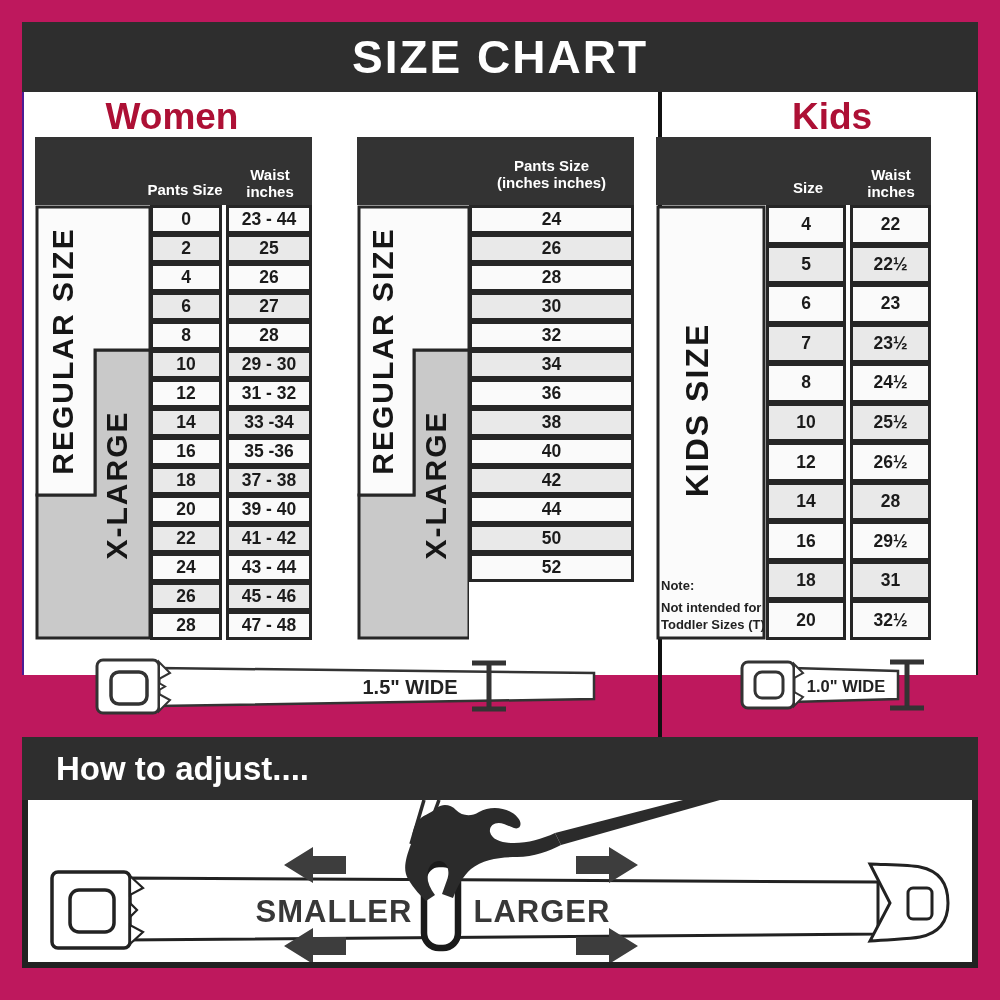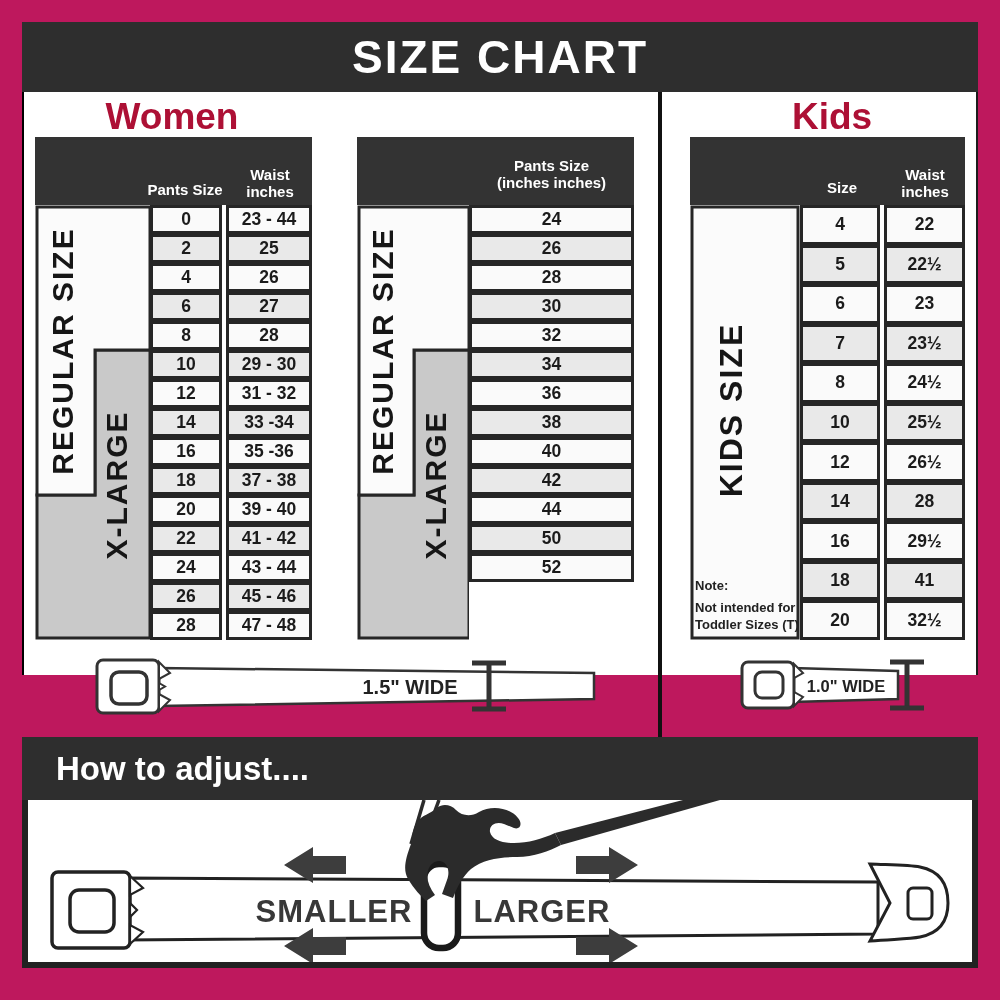--- a/index.html
+++ b/index.html
@@ -4,21 +4,21 @@
 <style>
   html,body{margin:0;padding:0;background:#fff;}
   .page{position:relative;width:1000px;height:1000px;background:#be185d;
         font-family:"Liberation Sans",sans-serif;overflow:hidden;}
   .abs{position:absolute;}
 
   .top-banner{left:22px;top:22px;width:956px;height:70px;background:#2e2e2e;
       color:#fff;display:flex;align-items:center;justify-content:center;
       font-size:46px;font-weight:700;letter-spacing:2px;}
   .main-box{left:22px;top:92px;width:956px;height:583px;background:#fff;
-      border-left:2px solid #000000;border-right:2px solid #1c1c1c;box-sizing:border-box;}
+      border-left:2px solid #4c1d95;border-right:2px solid #1c1c1c;box-sizing:border-box;}
   .divider{left:634px;top:0;width:4px;height:645px;background:#111;}
 
   .col-title{font-size:37px;font-weight:700;color:#ad1035;text-align:center;}
 
   .size-table{position:absolute;}
   .tbl-header{position:absolute;left:0;top:0;width:100%;height:68px;background:#333;}
   .hdr-label{position:absolute;color:#fff;font-size:15px;font-weight:700;
       text-align:center;line-height:1.15;}
   .tbl-body{position:absolute;left:0;top:68px;}
   .rows{position:absolute;top:0;display:grid;}
@@ -202,21 +202,21 @@
             <div class="cellrow" style="grid-template-columns: 165px;">
               <div class="cell alt">50</div>
             </div>
             <div class="cellrow" style="grid-template-columns: 165px;">
               <div class="cell">52</div>
             </div>
           </div>
       </div>
     </div>
 
-    <div class="size-table" style="left:666px;top:45px;width:275px;height:503px;">
+    <div class="size-table" style="left:632px;top:45px;width:275px;height:503px;">
       <div class="tbl-header">
         <div class="hdr-label" style="left:112px;bottom:9px;width:80px;">Size</div>
         <div class="hdr-label" style="left:196px;bottom:5px;width:78px;">
           <div>Waist</div>
           <div>inches</div>
         </div>
       </div>
       <div class="tbl-body" style="width:275px;height:435px;">
         <svg class="abs" style="left:0;top:0;" width="110" height="435" viewBox="0 0 110 435">
           <rect x="2" y="2" width="106" height="431" fill="#fbfbfb" stroke="#262626" stroke-width="3"></rect>
@@ -269,21 +269,21 @@
               <div class="cell alt">28</div>
             </div>
             <div class="cellrow" style="grid-template-columns: 80px 4px 81px;">
               <div class="cell">16</div>
               <div></div>
               <div class="cell">29½</div>
             </div>
             <div class="cellrow" style="grid-template-columns: 80px 4px 81px;">
               <div class="cell alt">18</div>
               <div></div>
-              <div class="cell alt">41</div>
+              <div class="cell alt">31</div>
             </div>
             <div class="cellrow" style="grid-template-columns: 80px 4px 81px;">
               <div class="cell">20</div>
               <div></div>
               <div class="cell">32½</div>
             </div>
           </div>
       </div>
     </div>
 

